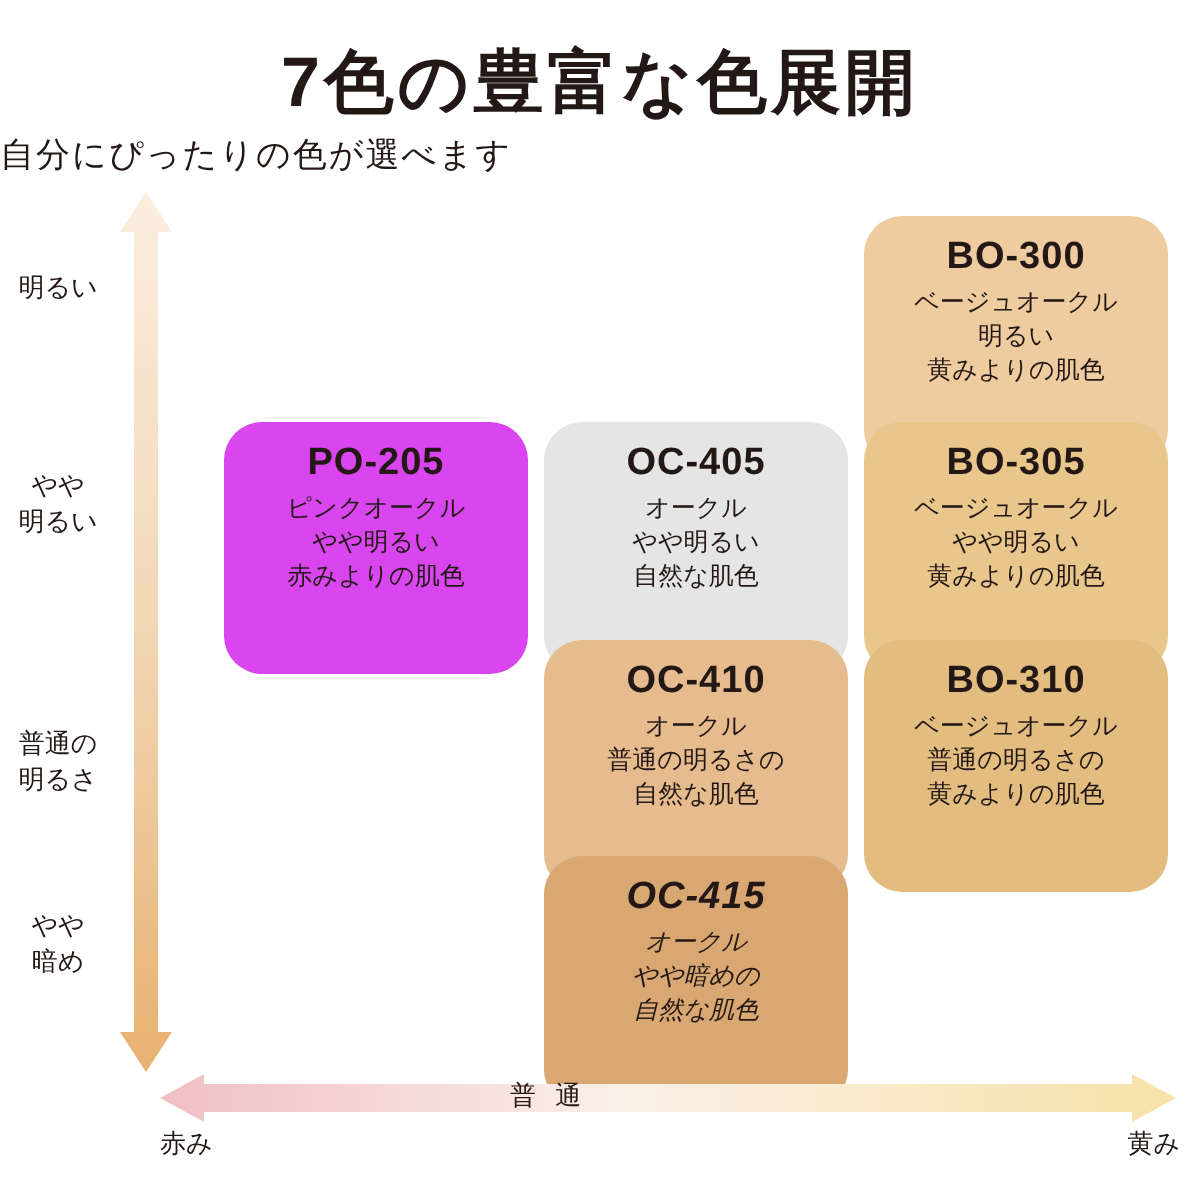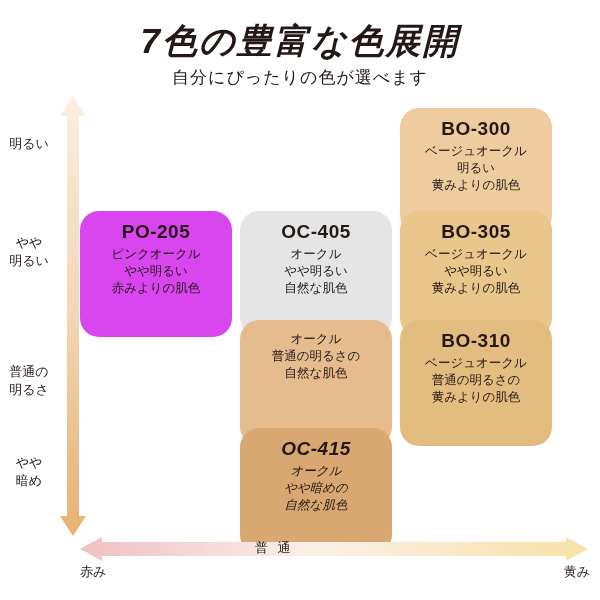--- a/index.html
+++ b/index.html
@@ -24,29 +24,27 @@
     position: absolute;
     left: 0;
     top: 18px;
     width: 600px;
     text-align: center;
     font-size: 35px;
     font-weight: bold;
     color: #231815;
     letter-spacing: 2px;
     white-space: nowrap;
-    font-style: italic;
   }
 
   .subtitle {
     position: absolute;
     left: 0;
     top: 66px;
     width: 600px;
-    text-align: center;
     font-size: 17px;
     color: #231815;
     letter-spacing: 1px;
     white-space: nowrap;
   }
 
   
   .v-axis {
     position: absolute;
     left: 59px;
@@ -101,20 +99,21 @@
   }
 
   
   .swatch {
     position: absolute;
     width: 152px;
     height: 126px;
     border-radius: 19px;
     text-align: center;
     padding-top: 9px;
+    margin-left: 32px;
   }
   .swatch .code {
     font-size: 19px;
     font-weight: bold;
     color: #231815;
     letter-spacing: 0.5px;
     line-height: 24px;
   }
   .swatch .desc {
     font-size: 12.5px;
@@ -175,20 +174,21 @@
   </div>
 
   <div class="swatch" style="left:400px; top:211px; background:#E8C68C;">
     <div class="code">BO-305</div>
     <div class="desc">ベージュオークル
 やや明るい
 黄みよりの肌色</div>
   </div>
 
   <div class="swatch" style="left:240px; top:320px; background:#E6BB8E;">
+    <div class="code">OC-410</div>
     <div class="desc">オークル
 普通の明るさの
 自然な肌色</div>
   </div>
 
   <div class="swatch" style="left:400px; top:320px; background:#E3BD80;">
     <div class="code">BO-310</div>
     <div class="desc">ベージュオークル
 普通の明るさの
 黄みよりの肌色</div>

